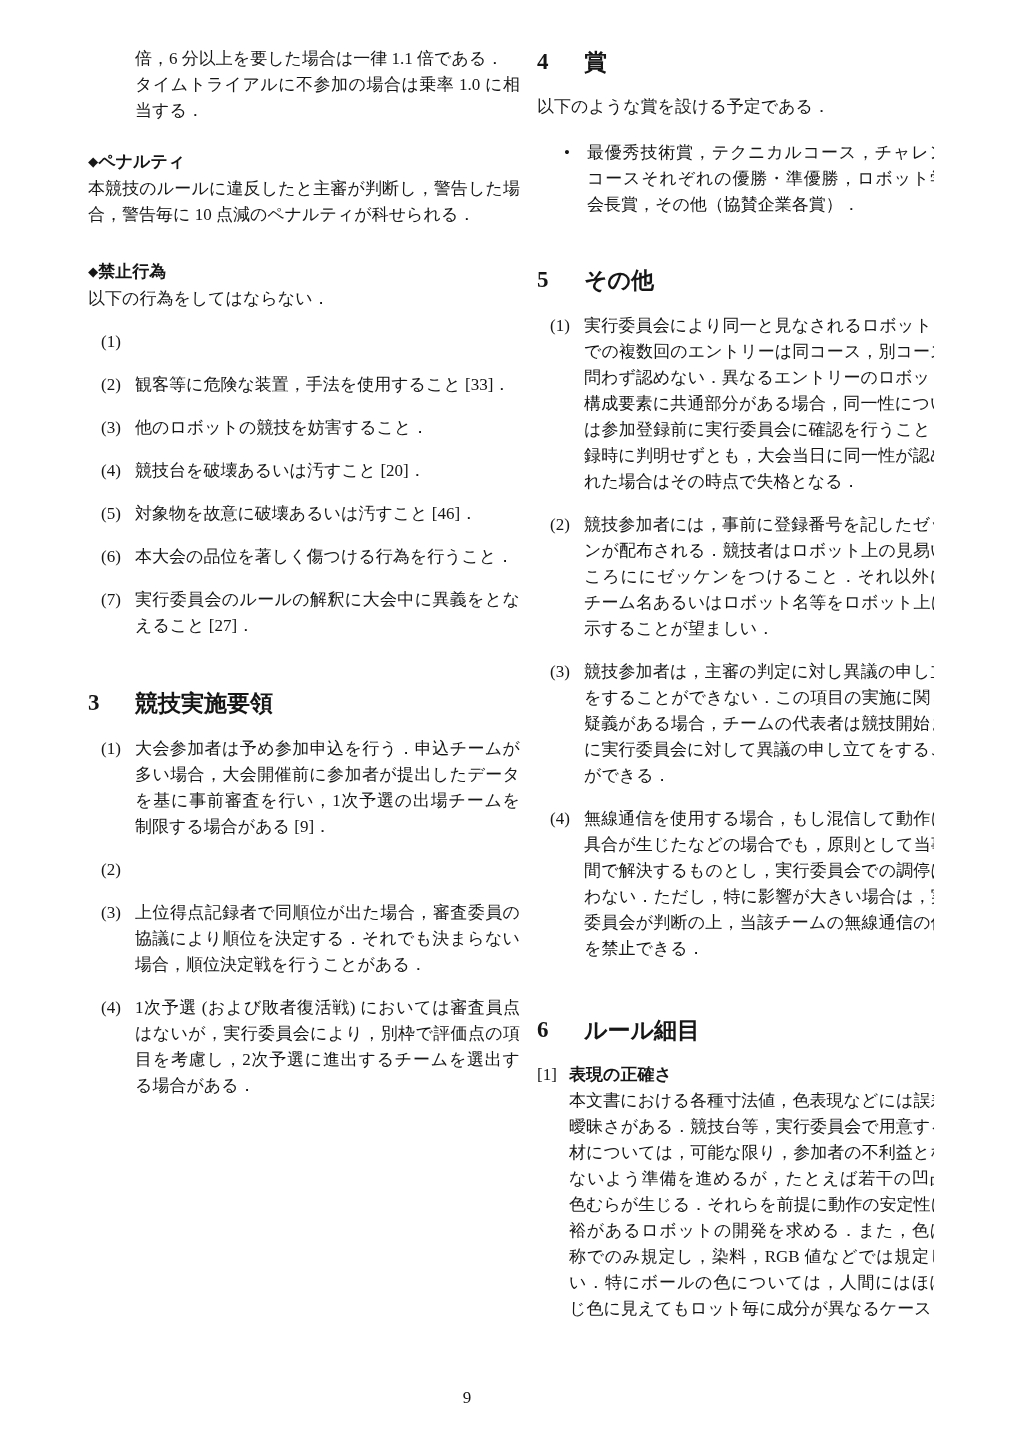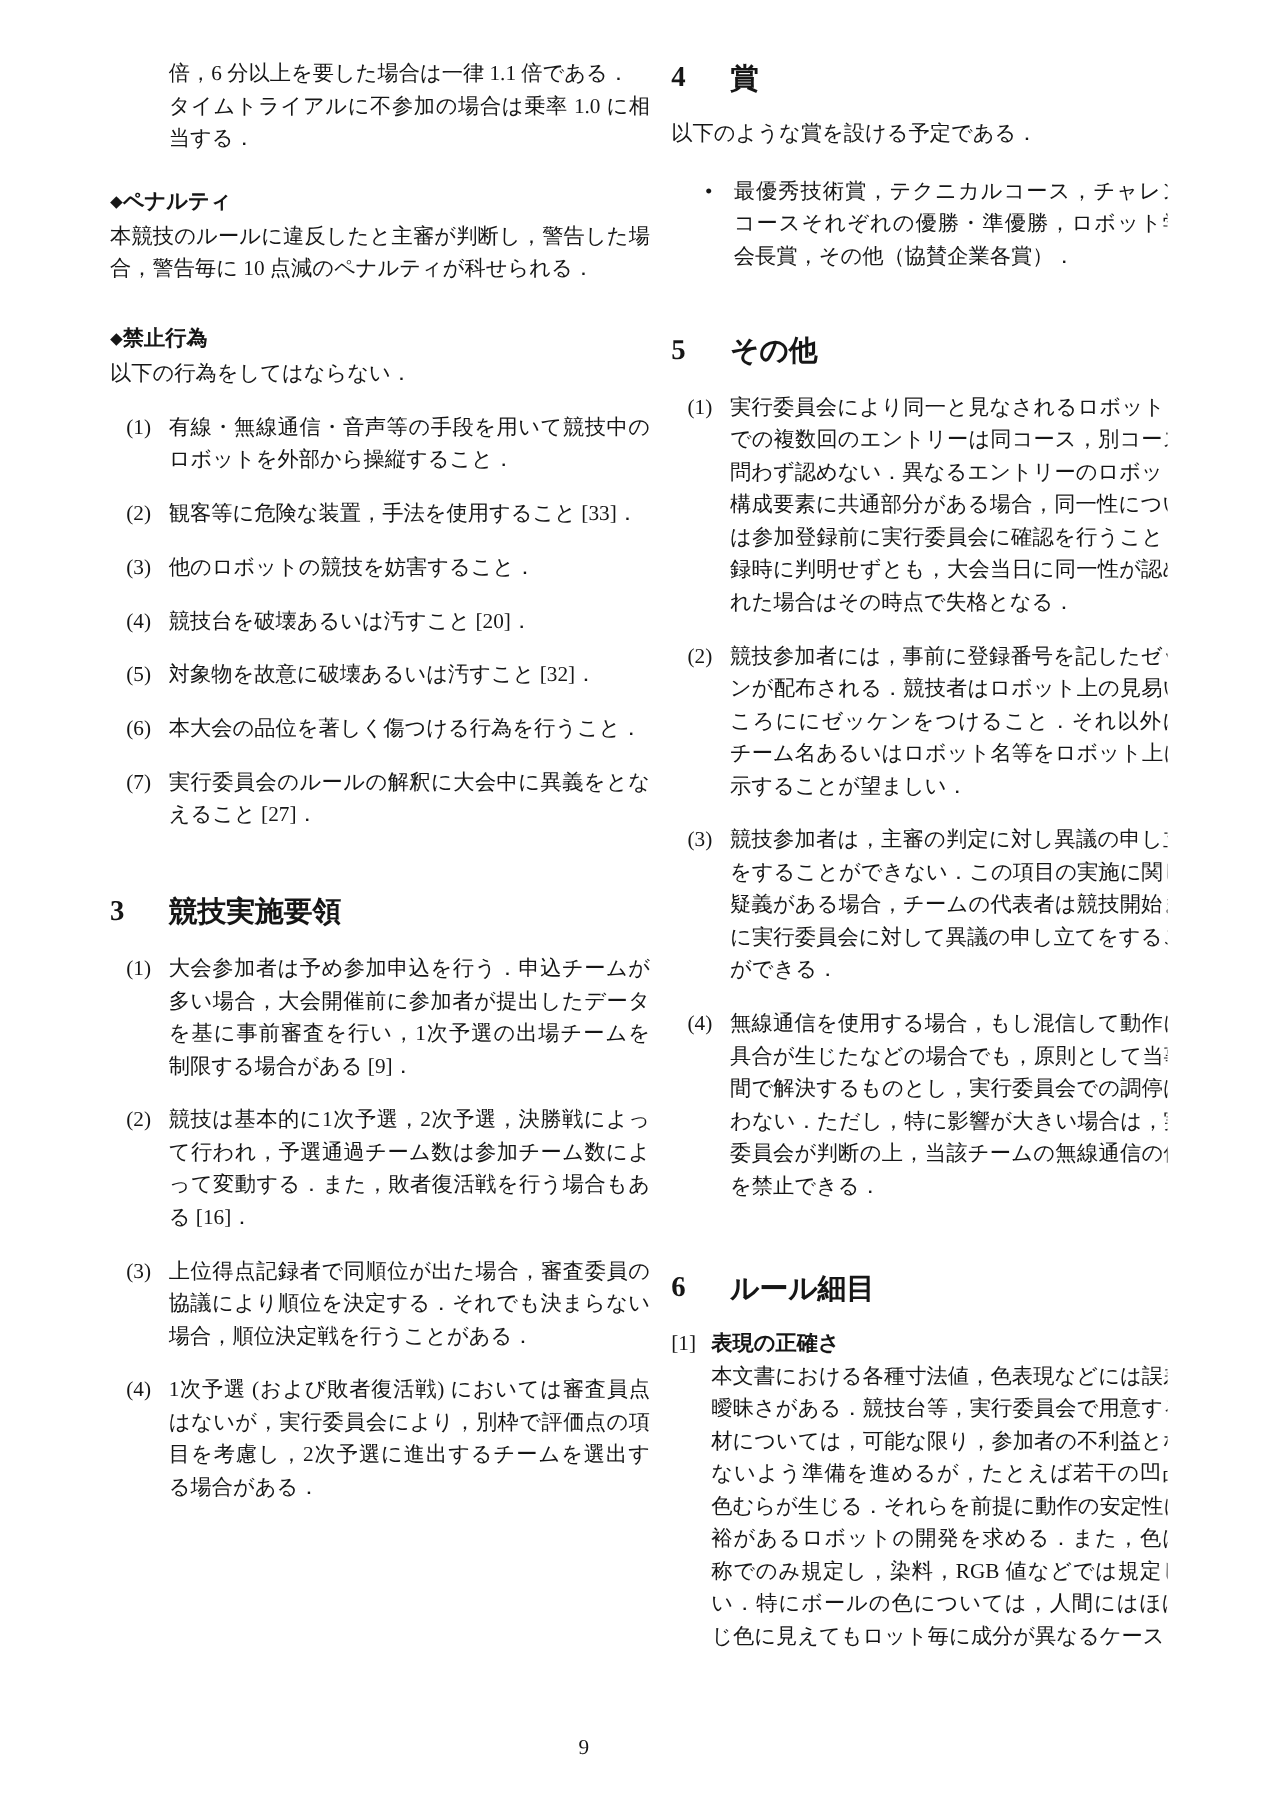--- a/index.html
+++ b/index.html
@@ -103,37 +103,36 @@
     </div>
 
     <div class="gothic-heading minor-heading">◆ペナルティ</div>
     <div class="para">本競技のルールに違反したと主審が判断し，警告した場合，警告毎に 10 点減のペナルティが科せられる．</div>
 
     <div class="gothic-heading minor-heading-2">◆禁止行為</div>
     <div class="para">以下の行為をしてはならない．</div>
 
     <div class="num-item">
       <span class="num-label">(1)</span>
-      <div class="item-body">有線・無線通信・音声等の手段を用いて競技中のロボットを外部から操縦すること．</div>
     </div>
     <div class="num-item">
       <span class="num-label">(2)</span>
       <div class="item-body">観客等に危険な装置，手法を使用すること [33]．</div>
     </div>
     <div class="num-item">
       <span class="num-label">(3)</span>
       <div class="item-body">他のロボットの競技を妨害すること．</div>
     </div>
     <div class="num-item">
       <span class="num-label">(4)</span>
       <div class="item-body">競技台を破壊あるいは汚すこと [20]．</div>
     </div>
     <div class="num-item">
       <span class="num-label">(5)</span>
-      <div class="item-body">対象物を故意に破壊あるいは汚すこと [32]．</div>
+      <div class="item-body">対象物を故意に破壊あるいは汚すこと [46]．</div>
     </div>
     <div class="num-item">
       <span class="num-label">(6)</span>
       <div class="item-body">本大会の品位を著しく傷つける行為を行うこと．</div>
     </div>
     <div class="num-item">
       <span class="num-label">(7)</span>
       <div class="item-body">実行委員会のルールの解釈に大会中に異義をとなえること [27]．</div>
     </div>
 
@@ -141,21 +140,20 @@
       <span class="sec-num">3</span>
       <span class="sec-title">競技実施要領</span>
     </div>
 
     <div class="num-item">
       <span class="num-label">(1)</span>
       <div class="item-body">大会参加者は予め参加申込を行う．申込チームが多い場合，大会開催前に参加者が提出したデータを基に事前審査を行い，1次予選の出場チームを制限する場合がある [9]．</div>
     </div>
     <div class="num-item">
       <span class="num-label">(2)</span>
-      <div class="item-body">競技は基本的に1次予選，2次予選，決勝戦によって行われ，予選通過チーム数は参加チーム数によって変動する．また，敗者復活戦を行う場合もある [16]．</div>
     </div>
     <div class="num-item">
       <span class="num-label">(3)</span>
       <div class="item-body">上位得点記録者で同順位が出た場合，審査委員の協議により順位を決定する．それでも決まらない場合，順位決定戦を行うことがある．</div>
     </div>
     <div class="num-item">
       <span class="num-label">(4)</span>
       <div class="item-body">1次予選 (および敗者復活戦) においては審査員点はないが，実行委員会により，別枠で評価点の項目を考慮し，2次予選に進出するチームを選出する場合がある．</div>
     </div>
 

